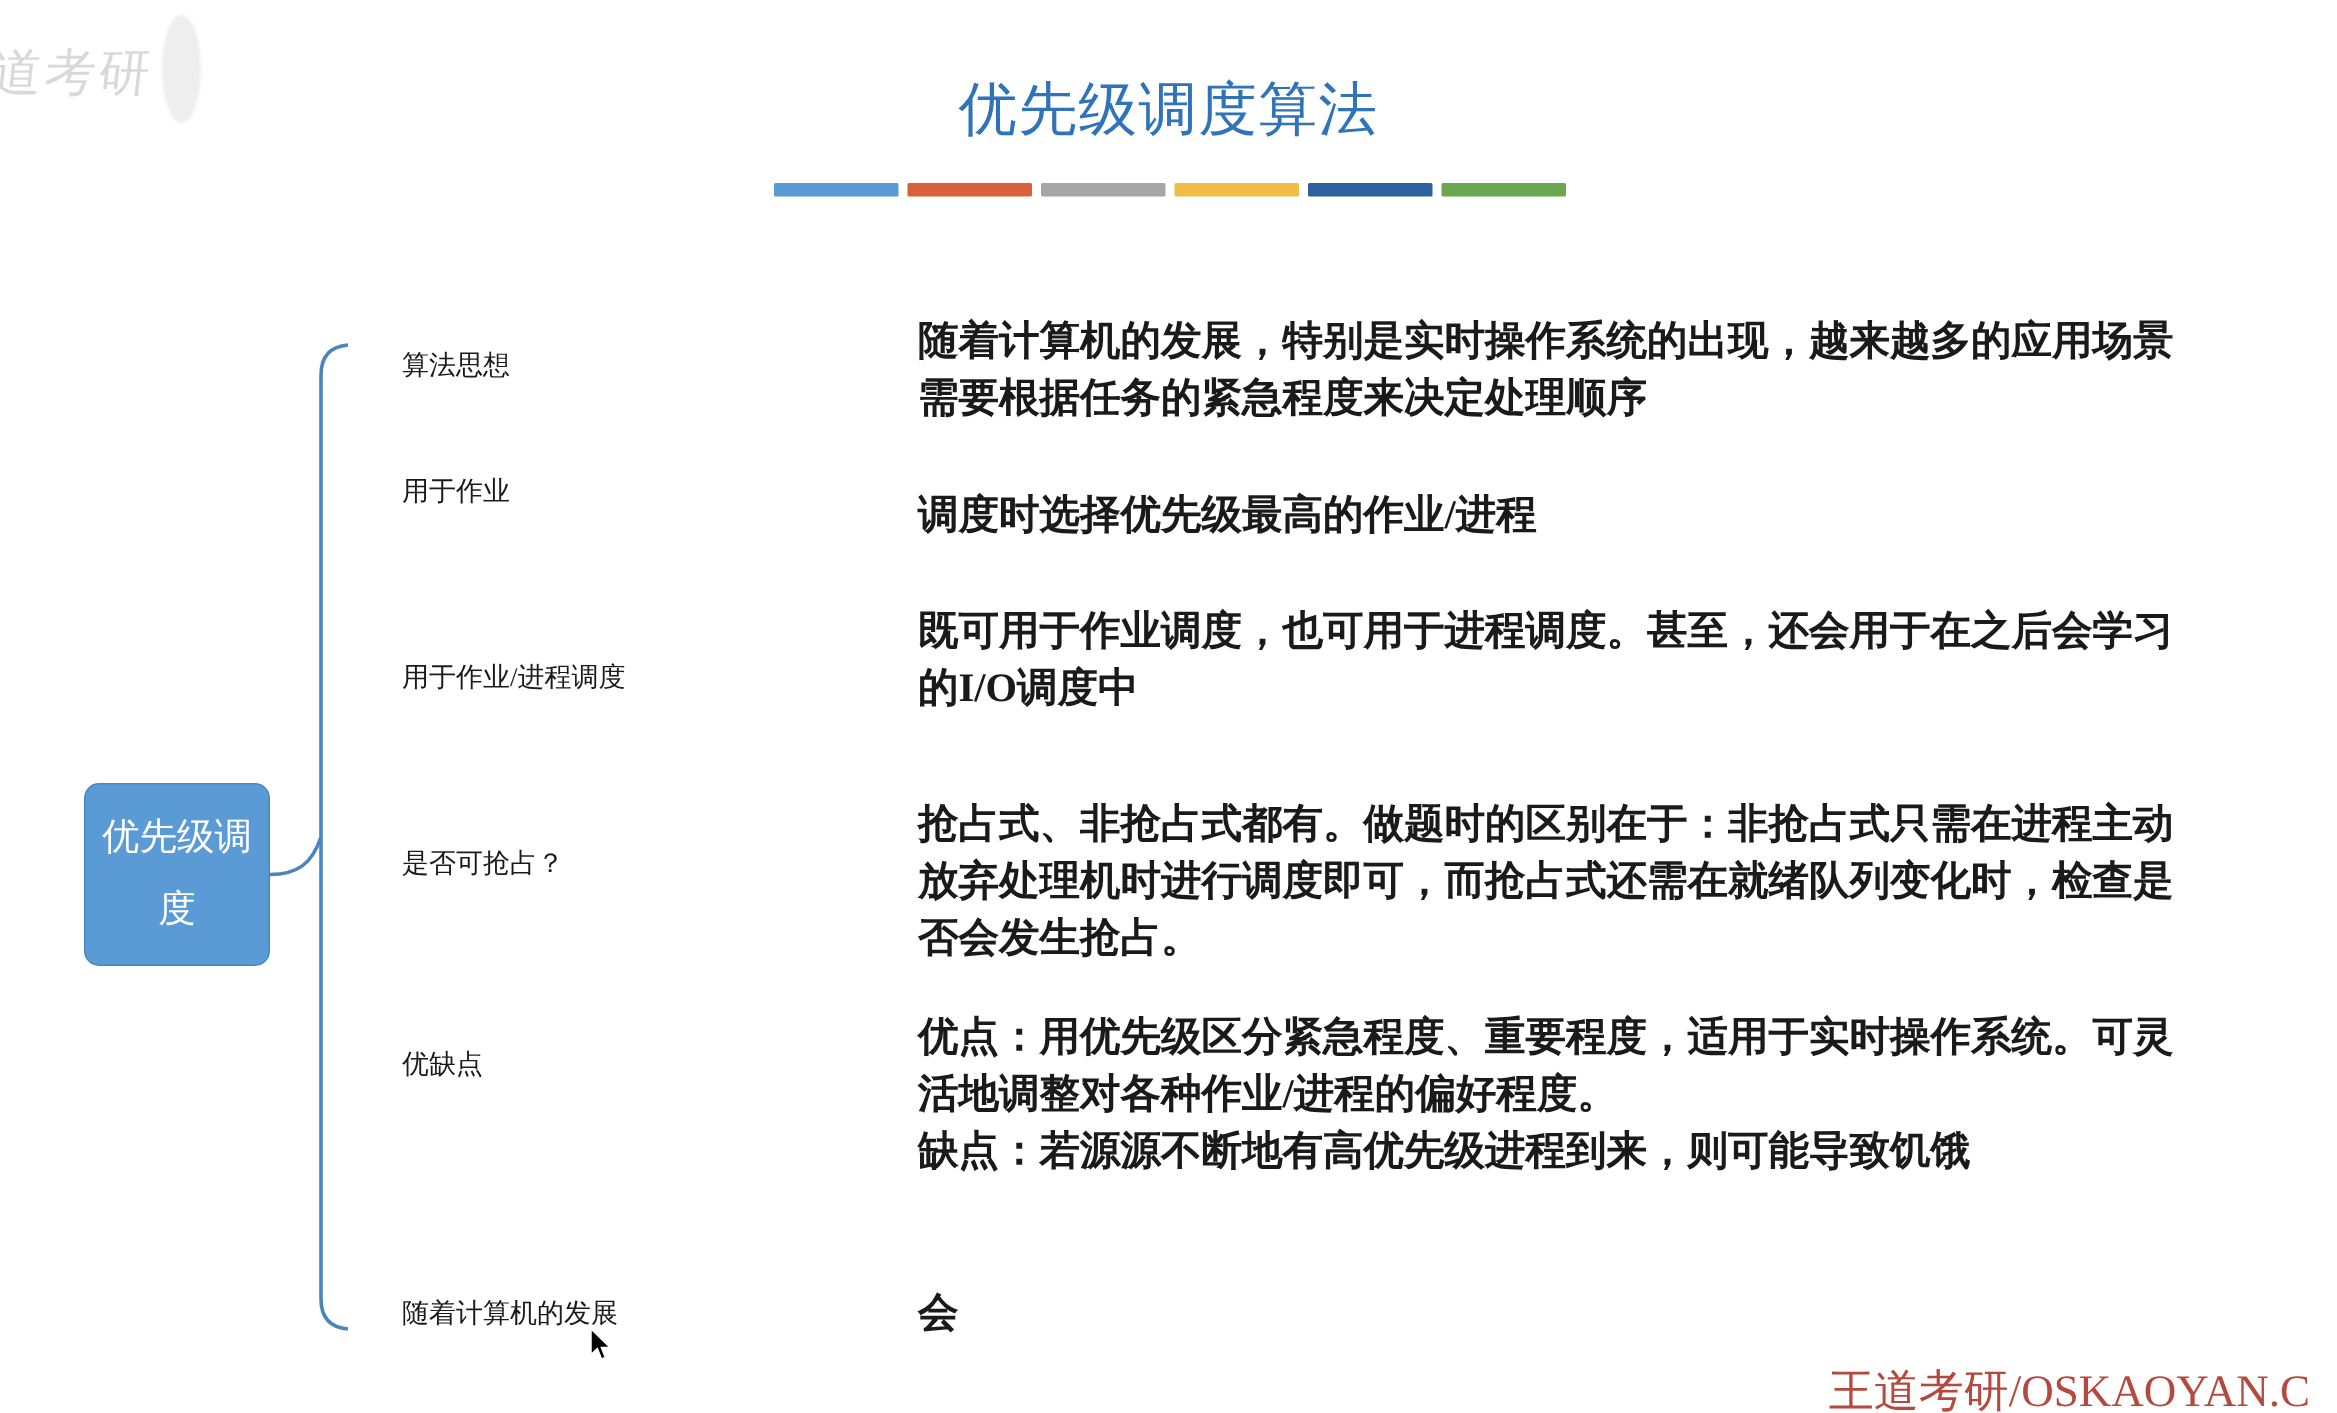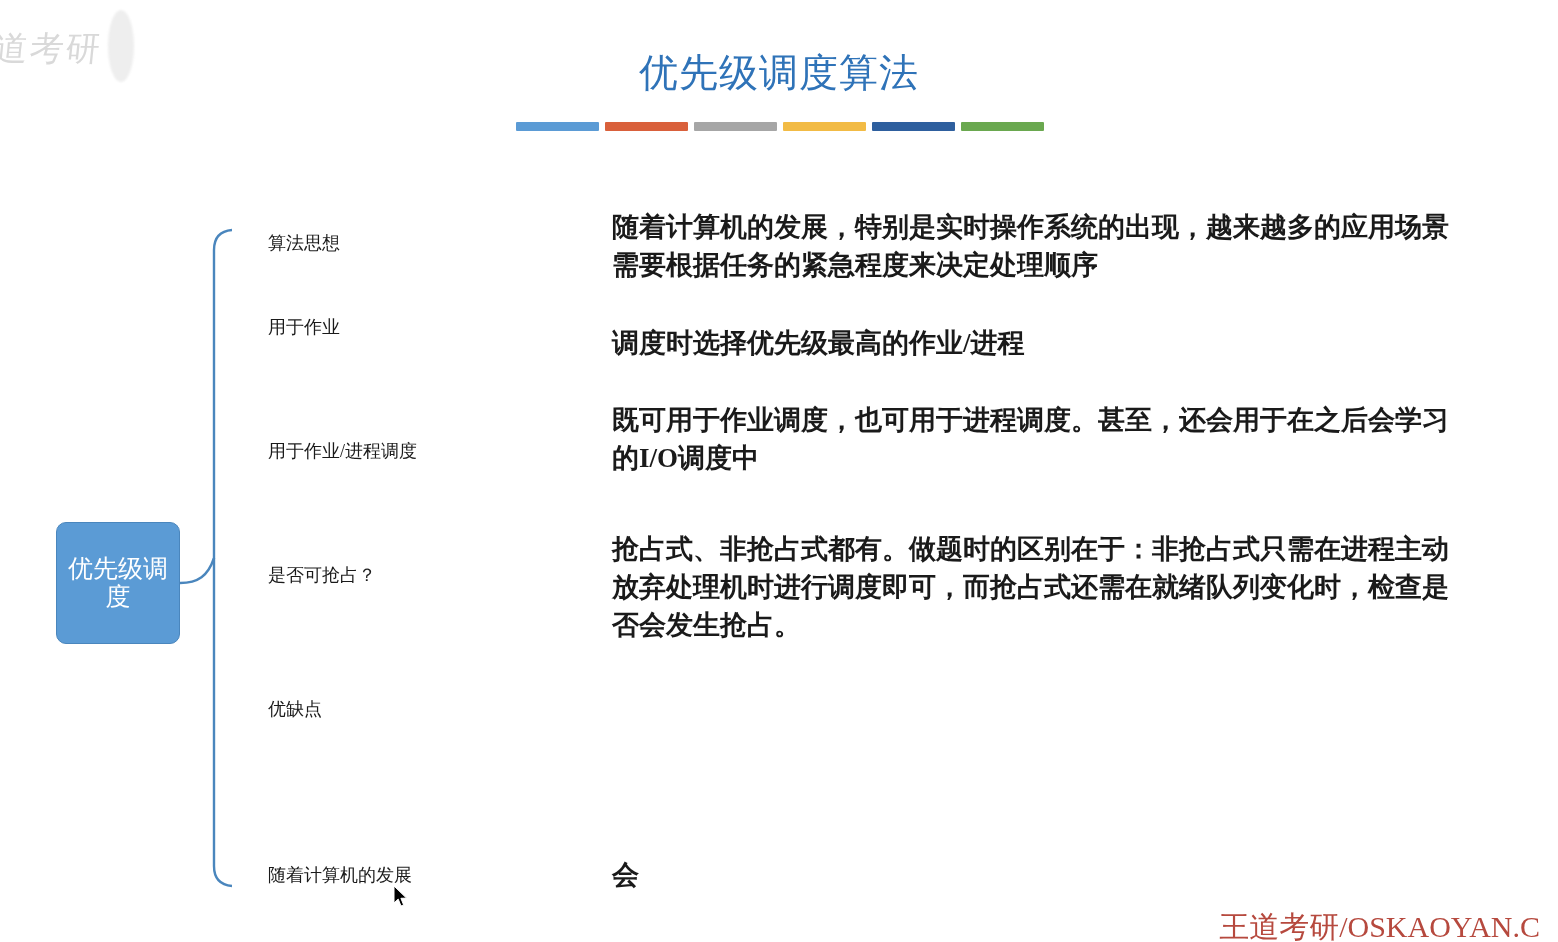--- a/index.html
+++ b/index.html
@@ -76,21 +76,21 @@
     position: absolute;
     left: 56px;
     top: 522px;
     width: 124px;
     height: 122px;
     background: #5b9bd5;
     border: 1px solid #4a86bd;
     border-radius: 10px;
     color: #ffffff;
     font-size: 25px;
-    line-height: 28px;
+    line-height: 48px;
     text-align: center;
     display: flex;
     align-items: center;
     justify-content: flex-start;
     box-sizing: border-box;
   }
   .root-node span { display: block; padding: 0 10px; }
 
   
   .connector {
@@ -186,20 +186,22 @@
 </div>
 
 <div class="row">
   <div class="row-label" style="top:556px">是否可抢占？</div>
   <div class="row-text" style="top:530px">抢占式、非抢占式都有。做题时的区别在于：非抢占式只需在进程主动放弃处理机时进行调度即可，而抢占式还需在就绪队列变化时，检查是否会发生抢占。</div>
 </div>
 
 <div class="row">
   <div class="row-label" style="top:690px">优缺点</div>
   <div class="row-text" style="top:672px">
+    <p>优点：用优先级区分紧急程度、重要程度，适用于实时操作系统。可灵活地调整对各种作业/进程的偏好程度。</p>
+    <p>缺点：若源源不断地有高优先级进程到来，则可能导致饥饿</p>
   </div>
 </div>
 
 <div class="row">
   <div class="row-label" style="top:856px">随着计算机的发展</div>
   <div class="row-text" style="top:856px">会</div>
 </div>
 
 <svg class="cursor" viewBox="0 0 16 24">
   <path d="M1,1 L1,18 L5.2,14.1 L8,21 L10.6,19.9 L7.9,13.3 L13.5,13.1 Z" fill="#000000" stroke="#ffffff" stroke-width="1"></path>

